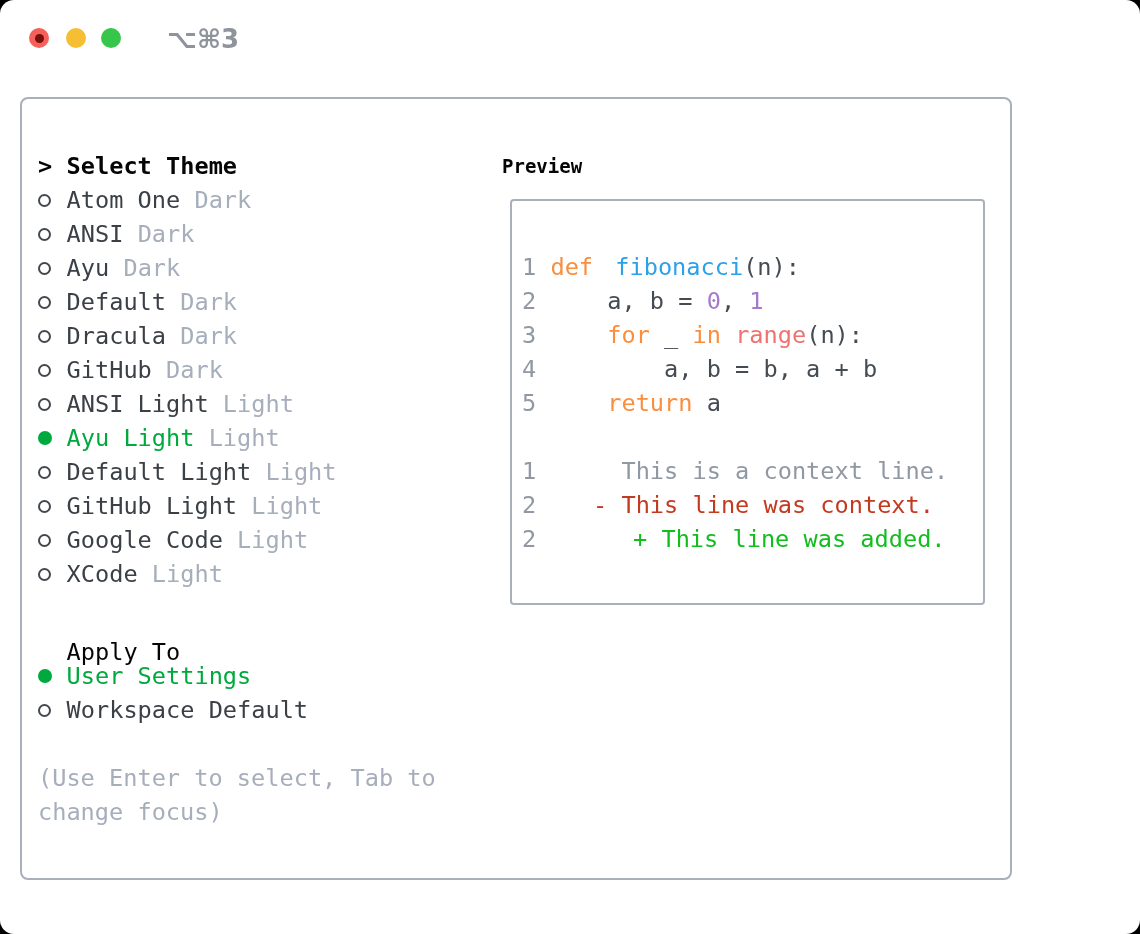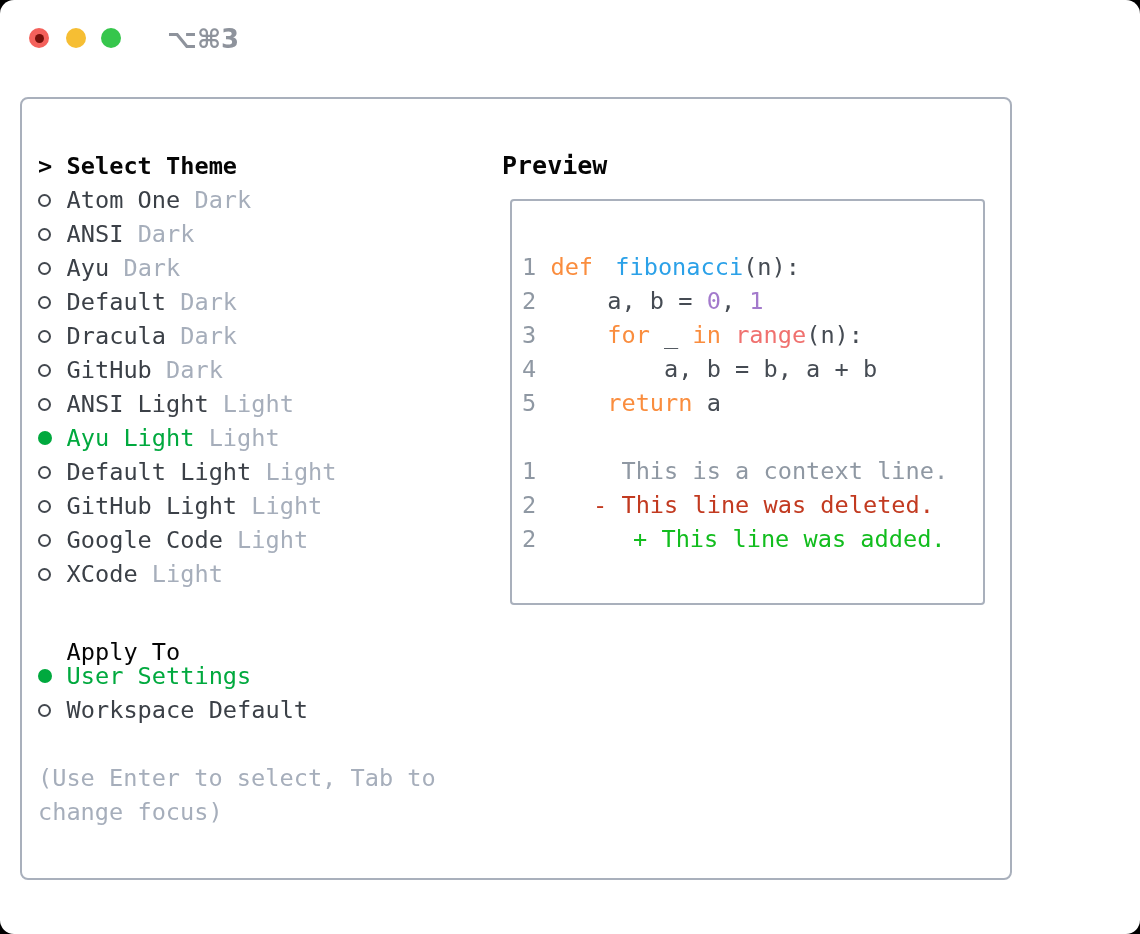--- a/index.html
+++ b/index.html
@@ -34,21 +34,21 @@
   .nm { color:var(--name-dark,#3B4047); }
   .nm.sel { color:var(--accent-green,#00A93E); }
   .variant { color:var(--gray-dim,#A6AEBB); }
   .apply-hdr { color:#050505;margin-top:20px; }
 
   .footer { position:absolute; left:16px; top:662px; width:440px; font-size:23.6px; line-height:34px;
             color:var(--gray-dim,#A6AEBB); }
 
   
   .preview-label { position:absolute; left:480px; top:50px; height:34px; line-height:34px;
-                   font-size:25px; font-weight:700; color:#050505; }
+                   font-size:19px; font-weight:700; color:#050505; }
   .preview-box { position:absolute; left:488px; top:100px; width:475px; height:406px; box-sizing:border-box;
                  border:2px solid var(--border-gray,#A9B0BC); border-radius:4px; background:#fff; }
   .code { position:absolute; left:10px; top:49px; font-size:23.6px; }
   .line { height:34px; line-height:34px; white-space:pre; }
   .ln  { color:var(--gray-line,#8F98A3); }
   .p   { color:var(--code-plain,#454B53); }
   .kw  { color:var(--kw-orange,#FA8D3E); }
   .fn  { color:var(--fn-blue,#2BA1E8);margin-left:8px; }
   .lit { color:var(--lit-purple,#A37ACC); }
   .call{ color:var(--call-coral,#F0716F); }
@@ -103,20 +103,20 @@
 
       <div class="preview-box">
         <div class="code">
             <div class="line"><span class="ln">1</span><span class="p"> </span><span class="kw">def</span><span class="p"> </span><span class="fn">fibonacci</span><span class="p">(n):</span></div>
             <div class="line"><span class="ln">2</span><span class="p">     a, b = </span><span class="lit">0</span><span class="p">, </span><span class="lit">1</span></div>
             <div class="line"><span class="ln">3</span><span class="p">     </span><span class="kw">for</span><span class="p"> _ </span><span class="kw">in</span><span class="p"> </span><span class="call">range</span><span class="p">(n):</span></div>
             <div class="line"><span class="ln">4</span><span class="p">         a, b = b, a + b</span></div>
             <div class="line"><span class="ln">5</span><span class="p">     </span><span class="kw">return</span><span class="p"> a</span></div>
             <div class="line"></div>
             <div class="line"><span class="ln">1</span><span class="ctx">      This is a context line.</span></div>
-            <div class="line"><span class="ln">2</span><span class="p">    </span><span class="del">- This line was deleted.</span></div>
+            <div class="line"><span class="ln">2</span><span class="p">    </span><span class="del">- This line was context.</span></div>
             <div class="line"><span class="ln">2</span><span class="p">    </span><span class="add">+ This line was added.</span></div>
           </div>
       </div>
 
     </div>
   </div>
 </div>
 
 </body></html>

